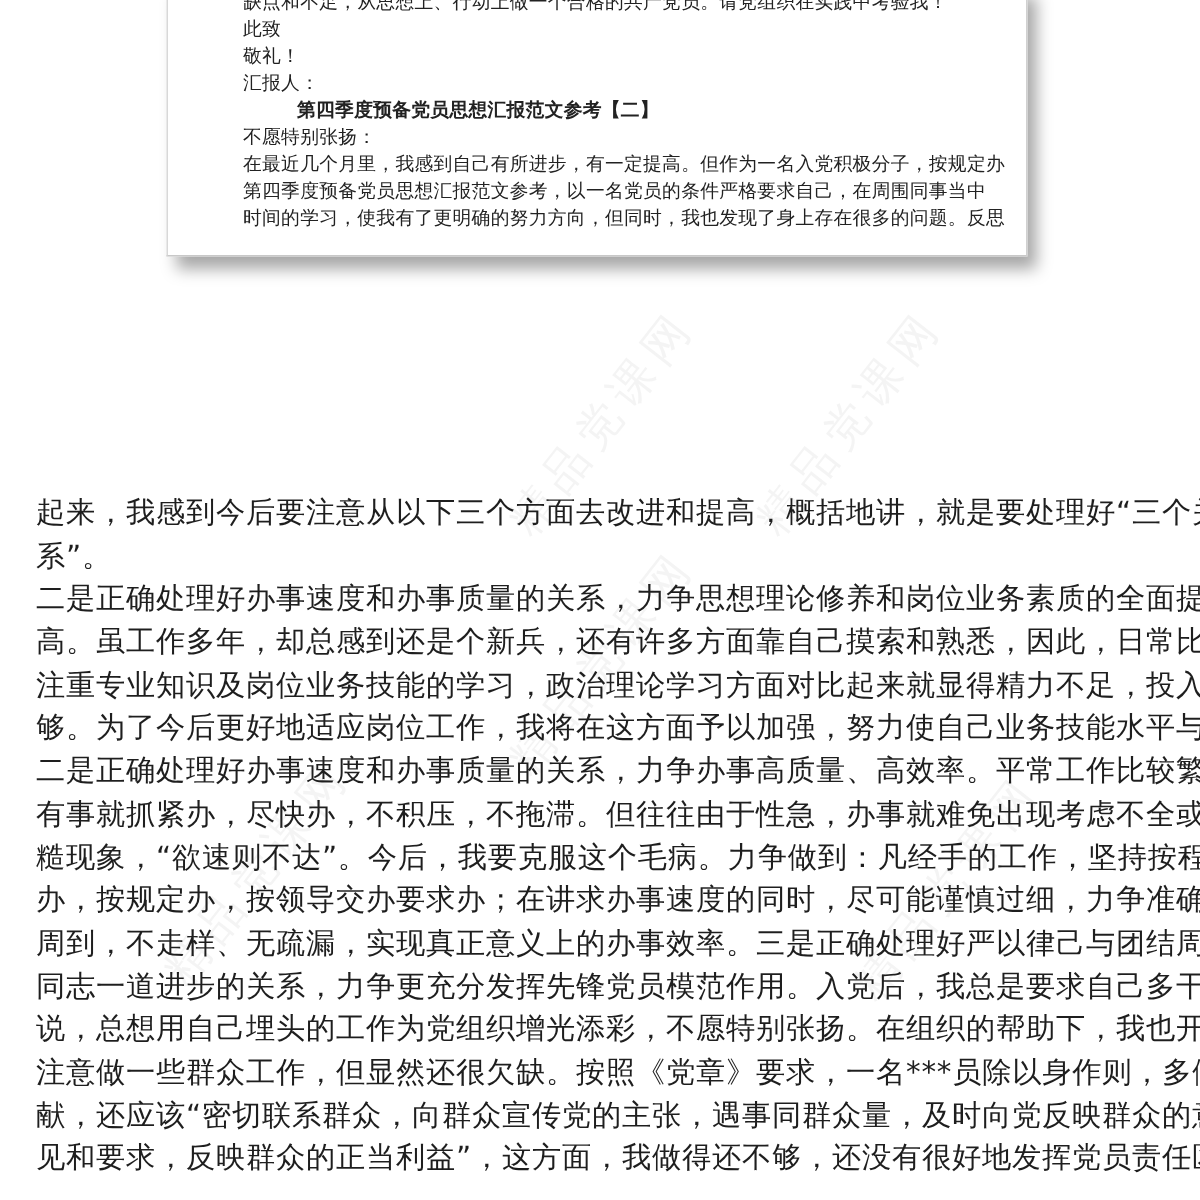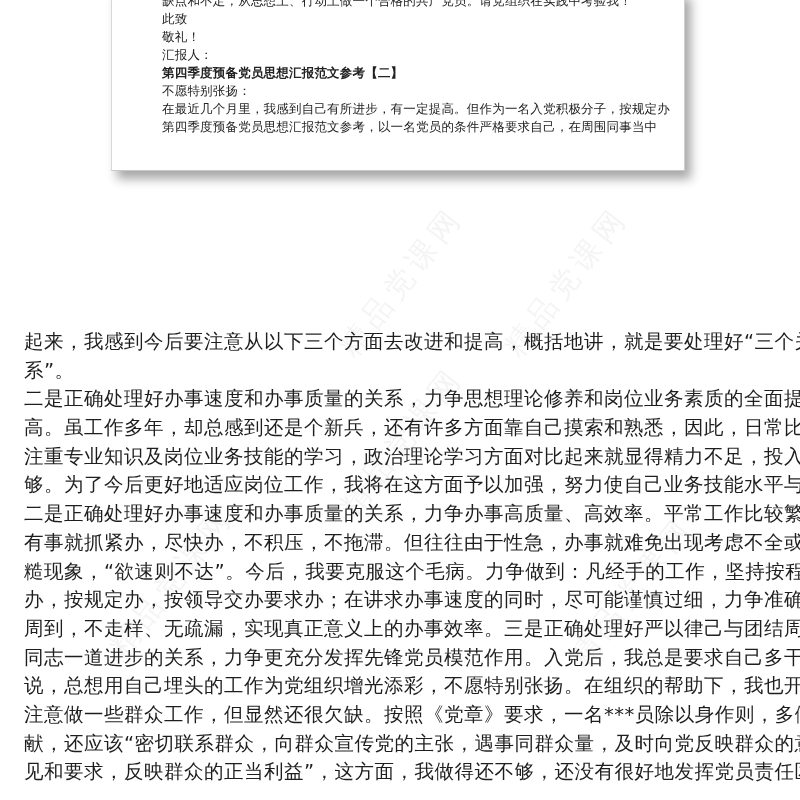--- a/index.html
+++ b/index.html
@@ -35,20 +35,21 @@
     .preview-line {
       font-size: 12.5px;
       line-height: 18px;
       height: 18px;
       white-space: nowrap;
       color: #222;
       letter-spacing: 0.2px;
     }
     .preview-line.bold {
       font-weight: bold;
+      margin-left: 36px;
     }
     .body-text {
       position: absolute;
       left: 24px;
       top: 328px;
       width: 756px;
     }
     .body-line {
       font-size: 19.5px;
       line-height: 28.7px;
@@ -74,20 +75,21 @@
 <div class="page-preview">
   <div class="preview-lines">
     <div class="preview-line">缺点和不足，从思想上、行动上做一个合格的共产党员。请党组织在实践中考验我！</div>
     <div class="preview-line">此致</div>
     <div class="preview-line">敬礼！</div>
     <div class="preview-line">汇报人：</div>
     <div class="preview-line bold">第四季度预备党员思想汇报范文参考【二】</div>
     <div class="preview-line">不愿特别张扬：</div>
     <div class="preview-line">在最近几个月里，我感到自己有所进步，有一定提高。但作为一名入党积极分子，按规定办</div>
     <div class="preview-line">第四季度预备党员思想汇报范文参考，以一名党员的条件严格要求自己，在周围同事当中</div>
+    <div class="preview-line">时间的学习，使我有了更明确的努力方向，但同时，我也发现了身上存在很多的问题。反思</div>
   </div>
 </div>
 
 <div class="watermark" style="left:330px; top:340px;">精品党课网</div>
 <div class="watermark" style="left:495px; top:340px;">精品党课网</div>
 <div class="watermark" style="left:330px; top:500px;">精品党课网</div>
 <div class="watermark" style="left:100px; top:640px;">精品党课网</div>
 <div class="watermark" style="left:560px; top:650px;">精品党课网</div>
 
 <div class="body-text">

